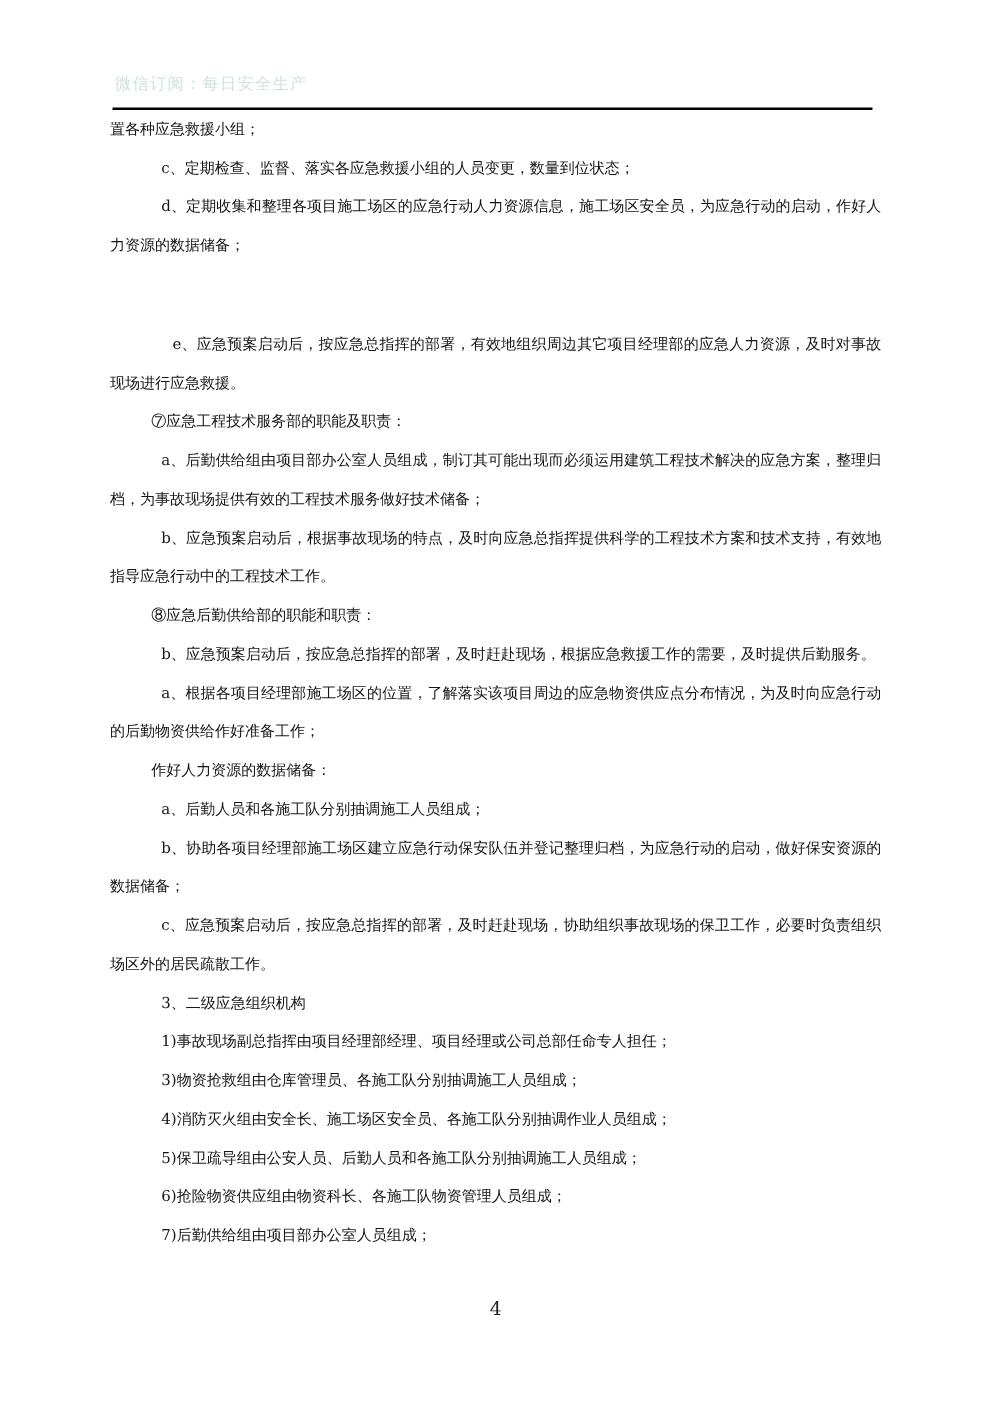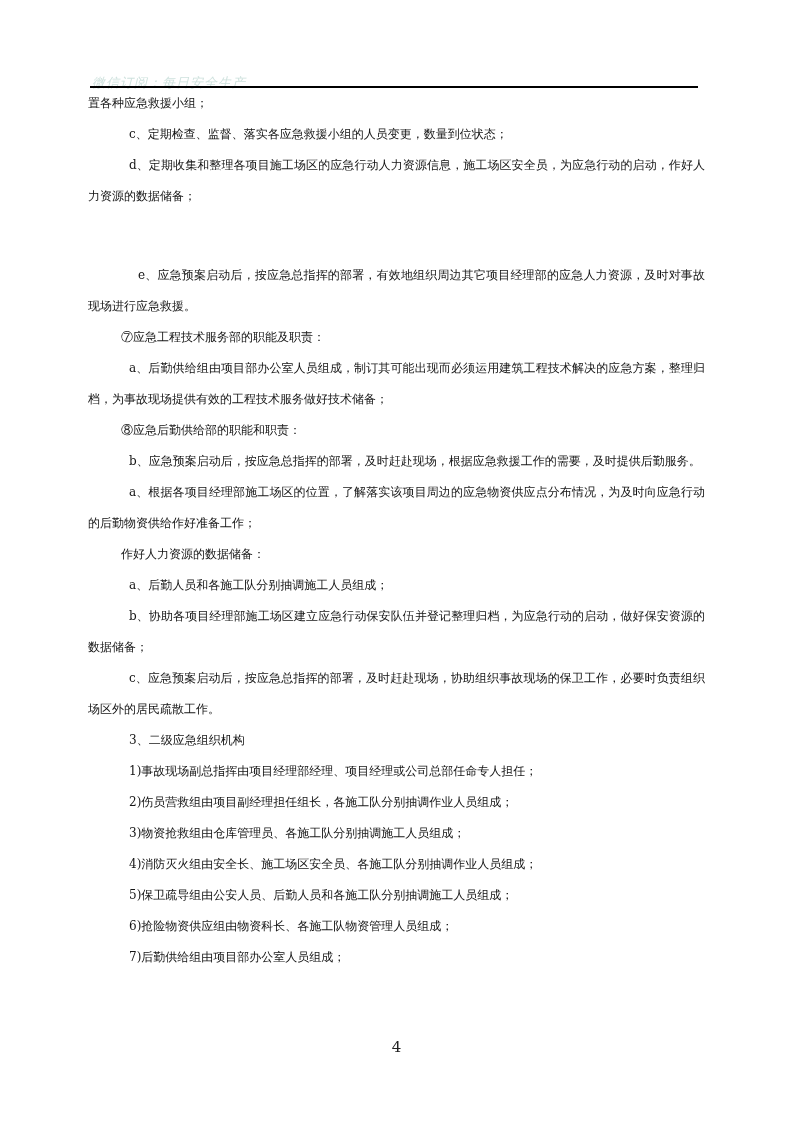--- a/index.html
+++ b/index.html
@@ -14,26 +14,25 @@
     position: relative;
     width: 793px;
     height: 1122px;
     background: var(--page-bg);
     overflow: hidden;
     font-family: "DejaVu Serif", "Liberation Serif", serif;
   }
   .header {
     position: absolute;
     left: 92px;
-    top: 74px;
+    top: 58px;
     font-size: 13px;
     letter-spacing: 1px;
     color: var(--header-text);
     white-space: nowrap;
-    font-style: italic;
   }
   .header-rule {
     position: absolute;
     left: 90px;
     top: 86px;
     width: 608px;
     height: 2px;
     background: var(--rule-color);
   }
   .content {
@@ -79,40 +78,40 @@
       <p class="para indent-normal">c、定期检查、监督、落实各应急救援小组的人员变更，数量到位状态；</p>
 
       <p class="para indent-normal">d、定期收集和整理各项目施工场区的应急行动人力资源信息，施工场区安全员，为应急行动的启动，作好人力资源的数据储备；</p>
 
       <p class="para indent-wide">e、应急预案启动后，按应急总指挥的部署，有效地组织周边其它项目经理部的应急人力资源，及时对事故现场进行应急救援。</p>
 
       <p class="para indent-circled">⑦应急工程技术服务部的职能及职责：</p>
 
       <p class="para indent-normal">a、后勤供给组由项目部办公室人员组成，制订其可能出现而必须运用建筑工程技术解决的应急方案，整理归档，为事故现场提供有效的工程技术服务做好技术储备；</p>
 
+      <p class="para indent-normal">b、应急预案启动后，根据事故现场的特点，及时向应急总指挥提供科学的工程技术方案和技术支持，有效地指导应急行动中的工程技术工作。</p>
 
       <p class="para indent-circled">⑧应急后勤供给部的职能和职责：</p>
 
       <p class="para indent-normal">b、应急预案启动后，按应急总指挥的部署，及时赶赴现场，根据应急救援工作的需要，及时提供后勤服务。</p>
 
       <p class="para indent-normal">a、根据各项目经理部施工场区的位置，了解落实该项目周边的应急物资供应点分布情况，为及时向应急行动的后勤物资供给作好准备工作；</p>
 
       <p class="para indent-circled">作好人力资源的数据储备：</p>
 
       <p class="para indent-normal">a、后勤人员和各施工队分别抽调施工人员组成；</p>
 
       <p class="para indent-normal">b、协助各项目经理部施工场区建立应急行动保安队伍并登记整理归档，为应急行动的启动，做好保安资源的数据储备；</p>
 
       <p class="para indent-normal">c、应急预案启动后，按应急总指挥的部署，及时赶赴现场，协助组织事故现场的保卫工作，必要时负责组织场区外的居民疏散工作。</p>
 
       <p class="para indent-normal">3、二级应急组织机构</p>
 
       <p class="para indent-normal">1)事故现场副总指挥由项目经理部经理、项目经理或公司总部任命专人担任；</p>
 
-      <p class="para indent-normal">2)伤员营救组由项目副经理担任组长，各施工队分别抽调作业人员组成；</p>
 
       <p class="para indent-normal">3)物资抢救组由仓库管理员、各施工队分别抽调施工人员组成；</p>
 
       <p class="para indent-normal">4)消防灭火组由安全长、施工场区安全员、各施工队分别抽调作业人员组成；</p>
 
       <p class="para indent-normal">5)保卫疏导组由公安人员、后勤人员和各施工队分别抽调施工人员组成；</p>
 
       <p class="para indent-normal">6)抢险物资供应组由物资科长、各施工队物资管理人员组成；</p>
 
       <p class="para indent-normal">7)后勤供给组由项目部办公室人员组成；</p>

